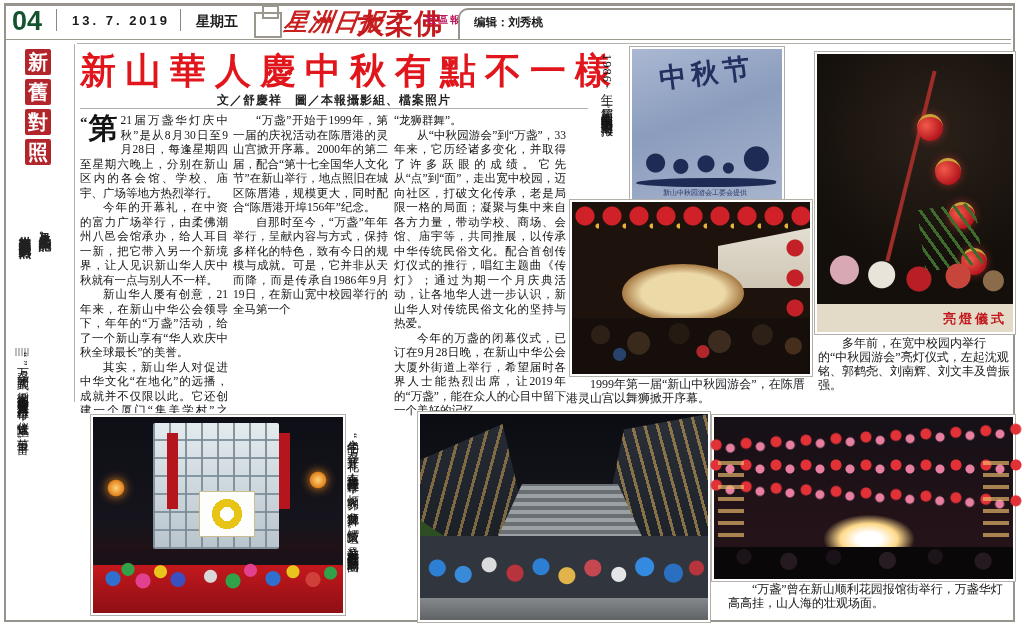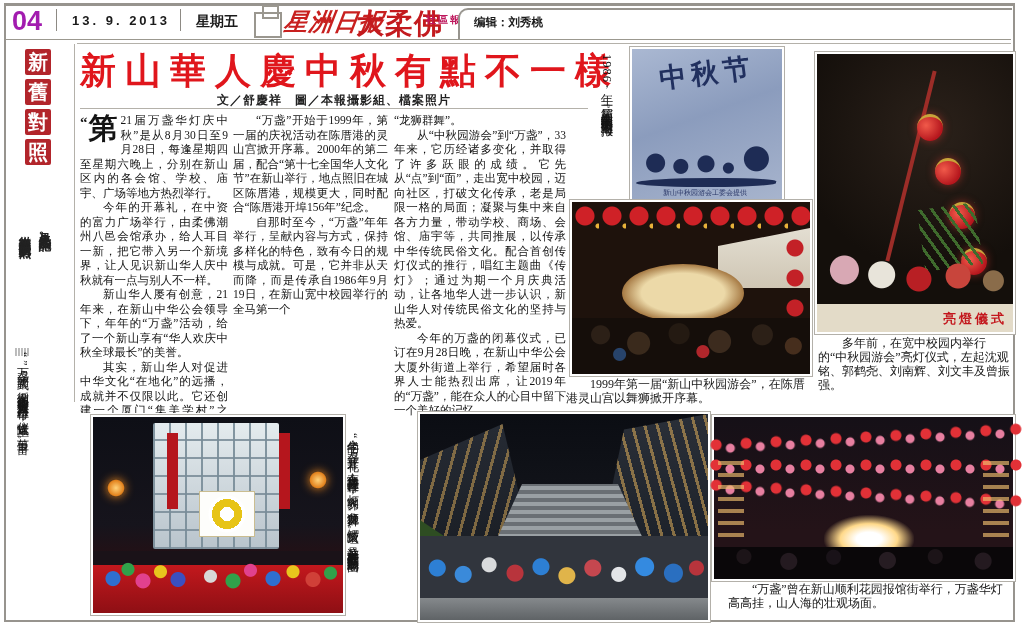--- a/index.html
+++ b/index.html
@@ -3,21 +3,21 @@
 <meta charset="utf-8">
 <style>
   html,body{margin:0;padding:0;background:#e9e7e2;}
   #page{position:relative;width:1024px;height:625px;background:#fff;overflow:hidden;
         font-family:"Liberation Serif","DejaVu Serif",serif;color:#1a1a1a;}
   .abs{position:absolute;}
   
   .frame{left:4px;top:3px;width:1007px;height:614px;border:2px solid #97948e;border-top-width:3px;}
   .rule{background:#9b988f;}
   
-  .pagenum{left:12px;top:6px;font-size:27px;font-weight:bold;font-family:"Liberation Sans",sans-serif;color:#a21caf;}
+  .pagenum{left:12px;top:6px;font-size:27px;font-weight:bold;font-family:"Liberation Sans",sans-serif;color:#14532d;}
   .hdiv{width:1px;height:22px;background:#8d8a84;top:9px;}
   .hdate{left:72px;top:13px;font-size:13px;font-weight:bold;letter-spacing:3px;font-family:"Liberation Sans",sans-serif;}
   .hday{left:196px;top:13px;font-size:14px;font-weight:bold;}
   .sky{border:2px solid #9a978f;}
   .brand{left:284px;top:6px;font-size:24px;font-weight:bold;font-style:italic;color:#c8201f;transform:skewX(-8deg);letter-spacing:1px;}
   .edition{left:356px;top:5px;font-size:28px;font-weight:900;color:#c31a1e;font-family:"Liberation Sans",sans-serif;letter-spacing:1px;}
   .section{left:426px;top:13px;font-size:10px;font-weight:bold;color:#be185d;letter-spacing:2px;}
   .editorbox{left:458px;top:8px;width:552px;height:30px;border-top:2px solid #97948e;border-left:2px solid #97948e;border-radius:10px 0 0 0;}
   .editor{left:474px;top:15px;font-size:11.5px;font-weight:bold;}
   
@@ -169,21 +169,21 @@
     background:repeating-linear-gradient(0deg,rgba(240,190,110,.65) 0 4px,rgba(0,0,0,0) 4px 12px);}
 </style>
 </head>
 <body>
 
 <div id="page">
   <div class="abs frame"></div>
 
   <div class="abs pagenum">04</div>
   <div class="abs hdiv" style="left:56px;"></div>
-  <div class="abs hdate">13. 9. 2013</div>
+  <div class="abs hdate">13. 7. 2019</div>
   <div class="abs hdiv" style="left:180px;"></div>
   <div class="abs hday">星期五</div>
 
   <div class="abs sky" style="left:254px;top:12px;width:24px;height:22px;"></div>
   <div class="abs sky" style="left:262px;top:5px;width:13px;height:10px;"></div>
   <div class="abs brand">星洲日报</div>
   <div class="abs edition">大柔佛</div>
   <div class="abs section">社區報</div>
   <div class="abs editorbox"></div>
   <div class="abs editor">编辑：刘秀桃</div>

